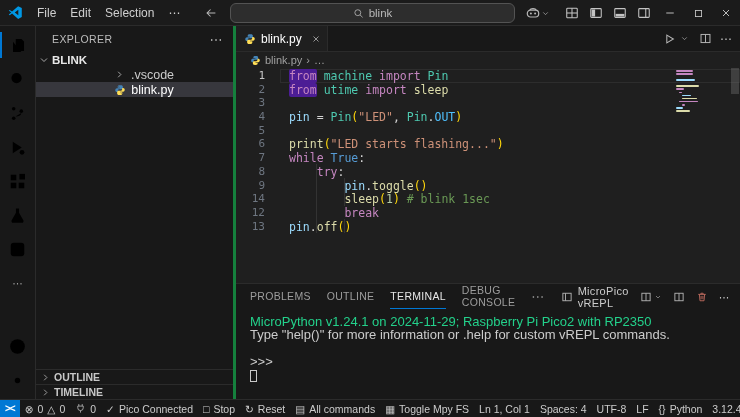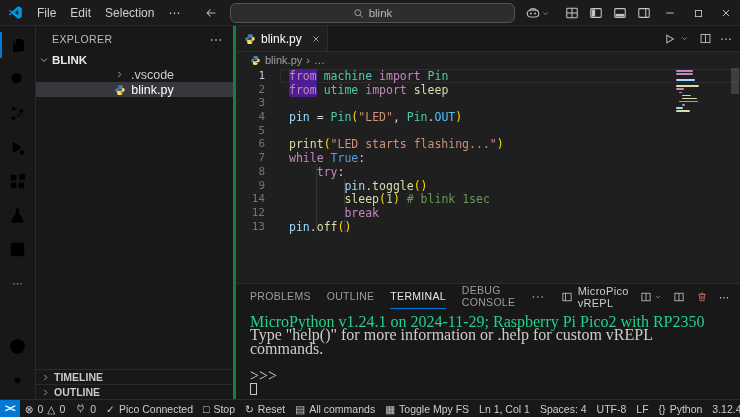--- a/index.html
+++ b/index.html
@@ -68,21 +68,21 @@
 
   
   .panel { height:116px; background:#181818; border-top:1px solid #2b2b2b; display:flex; flex-direction:column; }
   .panel-tabs { height:25px; display:flex; align-items:center; padding-left:14px; gap:16px; font-size:10.5px; letter-spacing:.3px; }
   .ptab { color:#9d9d9d; height:100%; display:flex; align-items:center; border-bottom:1px solid transparent; }
   .ptab.active { color:#e7e7e7; border-bottom-color:#0078d4; }
   .ptab-more { color:#9d9d9d; font-size:13px; }
   .panel-right { margin-left:auto; display:flex; align-items:center; gap:11px; padding-right:13px; color:#c3c3c3; }
   .term-sel { display:flex; align-items:center; gap:5px; font-size:11px; color:#cccccc; }
   .trash { color:#c06b5f; }
-  .terminal { flex:1; padding:6px 12px 0 14px; font-family:Liberation Serif, serif; font-size:16px; line-height:13.4px; }
+  .terminal { flex:1; padding:6px 12px 0 14px; font-family:Liberation Sans, sans-serif; font-size:13px; line-height:13.4px; }
   .tl-green { color:#23d18b; }
   .tl-fg { color:#cccccc; }
   .term-cursor { width:7px; height:12px; border:1px solid #c9c9c9; margin-top:1px; }
 
   
   .statusbar { position:absolute; left:0; right:0; bottom:0; height:18px; background:#181818; border-top:1px solid #2b2b2b; display:flex; align-items:center; font-size:10.5px; color:#cccccc; }
   .sb-item { display:flex; align-items:center; gap:4px; padding:0 5px; height:100%; white-space:nowrap; }
   .sb-remote { background:#0078d4; color:#fff; width:38px; justify-content:center; font-weight:bold; letter-spacing:-1px; font-size:10px; }
   .sb-glyph { font-size:10.5px; }
   .sb-right { margin-left:auto; display:flex; align-items:center; height:100%; }
@@ -286,29 +286,29 @@
         </span>
         <span>blink.py</span>
       </div>
       <div class="sb-sections">
         <div class="sb-section">
           <span class="icon">
             <svg width="11" height="11" viewBox="0 0 16 16">
                 <path d="M6 4l4 4-4 4"></path>
               </svg>
           </span>
-          <span>TIMELINE</span>
+          <span>OUTLINE</span>
         </div>
         <div class="sb-section">
           <span class="icon">
             <svg width="11" height="11" viewBox="0 0 16 16">
                 <path d="M6 4l4 4-4 4"></path>
               </svg>
           </span>
-          <span>OUTLINE</span>
+          <span>TIMELINE</span>
         </div>
       </div>
     </div>
 
     <div class="editor-col">
       <div class="tabbar">
         <div class="tab">
           <span>
             <svg width="12" height="12" viewBox="0 0 16 16">
                 <path fill="#4584b6" stroke="none" d="M7.8 1.5c-2.3 0-2.9.9-2.9 2v1.4h3v.7H3.9c-1.2 0-2.2 1-2.2 2.6 0 1.5 1 2.5 2.2 2.5h1.2V9c0-1.1.9-2 2-2h3c.9 0 1.7-.8 1.7-1.8V3.5c0-1.1-.6-2-3-2z"></path>

